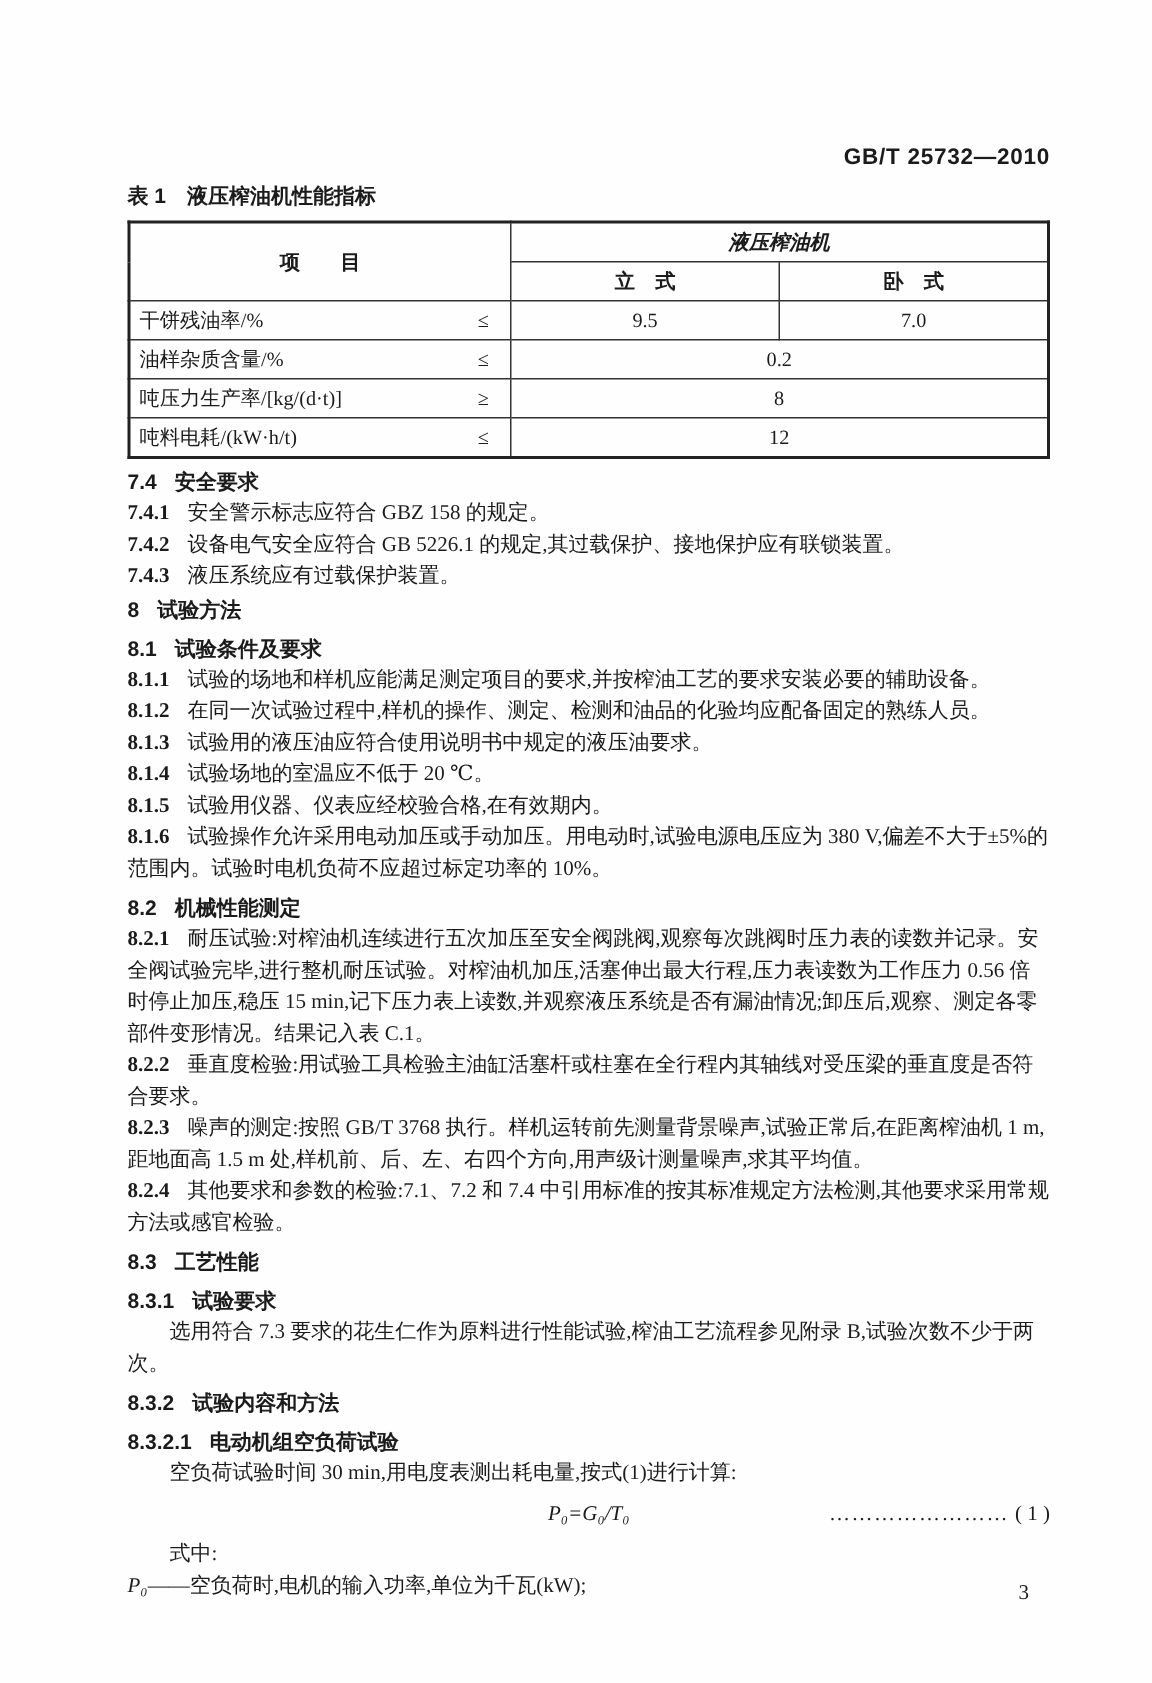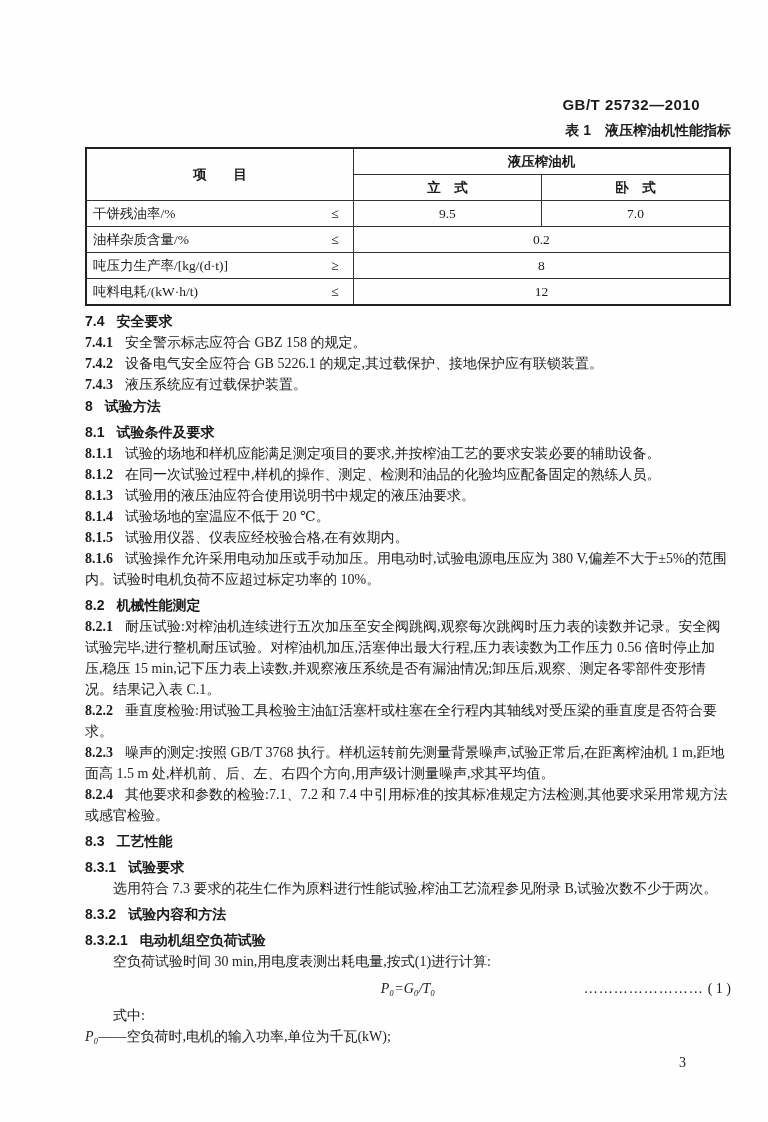--- a/index.html
+++ b/index.html
@@ -4,48 +4,48 @@
 <style>
   * { margin:0; padding:0; box-sizing:border-box; }
   html,body { width:768px; height:1122px; background:#ffffff; }
   .page {
     position:relative;
     width:768px; height:1122px;
     background:#fefefe;
     color:#1b1b1b;
     font-family:"Liberation Serif","DejaVu Serif",serif;
     font-size:14px; line-height:21px;
-    padding:120px 37px 0 85px;
+    padding:120px 68px 0 85px;
     overflow:hidden;
   }
   .doc-header {
     position:absolute; top:94px; right:68px;
     font-family:"Liberation Sans","DejaVu Sans",sans-serif;
     font-weight:bold; font-size:15px; letter-spacing:0.5px;
   }
   .table-caption {
-    text-align:right; font-weight:bold;
+    text-align:left; font-weight:bold;
     font-family:"Liberation Sans","DejaVu Sans",sans-serif;
     margin-bottom:6px; font-size:14px;
   }
   table.spec-table {
     width:100%; border-collapse:collapse; table-layout:fixed;
     border:2px solid #222;
   }
   table.spec-table td {
     border:1px solid #333;
     padding:2px 6px; height:26px;
     font-size:13.5px; vertical-align:middle;
   }
   td.c { text-align:center; }
   td.head {
     font-family:"Liberation Sans","DejaVu Sans",sans-serif;
     font-weight:bold;
   }
-  td.group-head { height:27px; }
+  td.group-head { height:27px;font-style:italic; }
   td.label-cell { padding-left:8px;margin-left:18px; }
   .op { float:right; margin-right:8px; }
   .para { margin:0; }
   .h1 {
     font-family:"Liberation Sans","DejaVu Sans",sans-serif;
     font-weight:bold; margin-top:1px; margin-bottom:4px;
   }
   .h2, .h3, .h4 {
     font-family:"Liberation Sans","DejaVu Sans",sans-serif;
     font-weight:bold; margin-top:5px;

